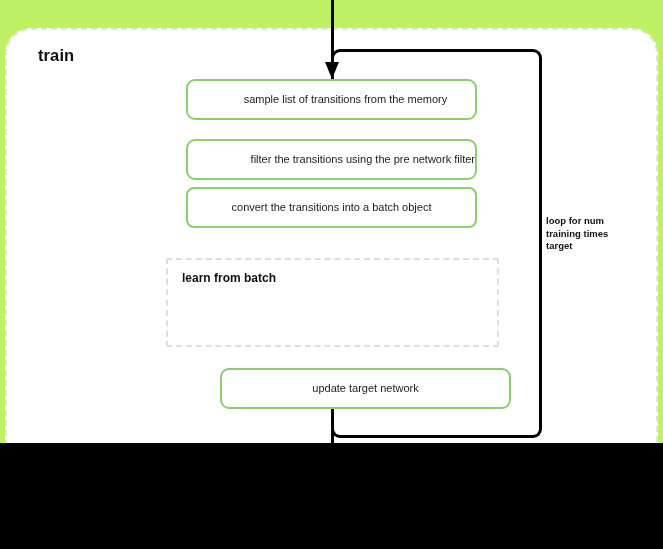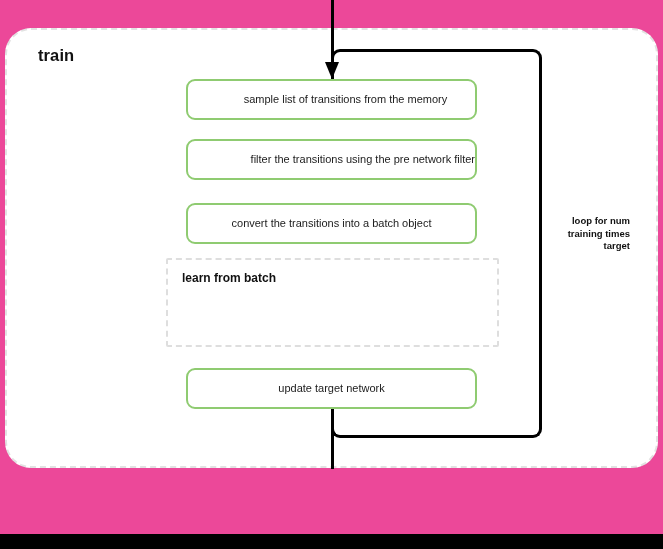--- a/index.html
+++ b/index.html
@@ -4,22 +4,22 @@
 <title>train flow diagram</title>
 <style>
   html, body {
     margin: 0;
     padding: 0;
     background: #000000;
   }
   #canvas {
     position: relative;
     width: 663px;
-    height: 534px;
-    background: #ec4899;
+    height: 443px;
+    background: #bef264;
     overflow: hidden;
     font-family: "Liberation Sans", sans-serif;
     -webkit-font-smoothing: antialiased;
   }
 
   
   #train-container {
     position: absolute;
     left: 5px;
     top: 28px;
@@ -60,22 +60,22 @@
   .step-box .step-label {
     font-size: 11px;
     color: #1b1b1b;
     line-height: 1.2;
     text-align: center;
     white-space: nowrap;
   }
 
   #step-sample  { top: 79px; padding-left: 28px; }
   #step-filter  { top: 139px; justify-content: flex-end; }
-  #step-convert { top: 203px; }
-  #step-update  { top: 368px; }
+  #step-convert { top: 187px; border-radius: 8px; }
+  #step-update  { top: 368px; margin-left: 34px; }
 
   
   #learn-box {
     position: absolute;
     left: 166px;
     top: 258px;
     width: 333px;
     height: 89px;
     box-sizing: border-box;
     background: #ffffff;
@@ -198,21 +198,21 @@
     width: 3px;
     height: 63px;
   }
 
   
   #loop-label {
     position: absolute;
     left: 546px;
     top: 215px;
     width: 84px;
-    text-align: right;
+    text-align: left;
     font-size: 9.5px;
     font-weight: bold;
     color: #111111;
     line-height: 1.32;
     z-index: 6;
   }
   #loop-label span { display: block; }
 </style>
 </head>
 <body>

